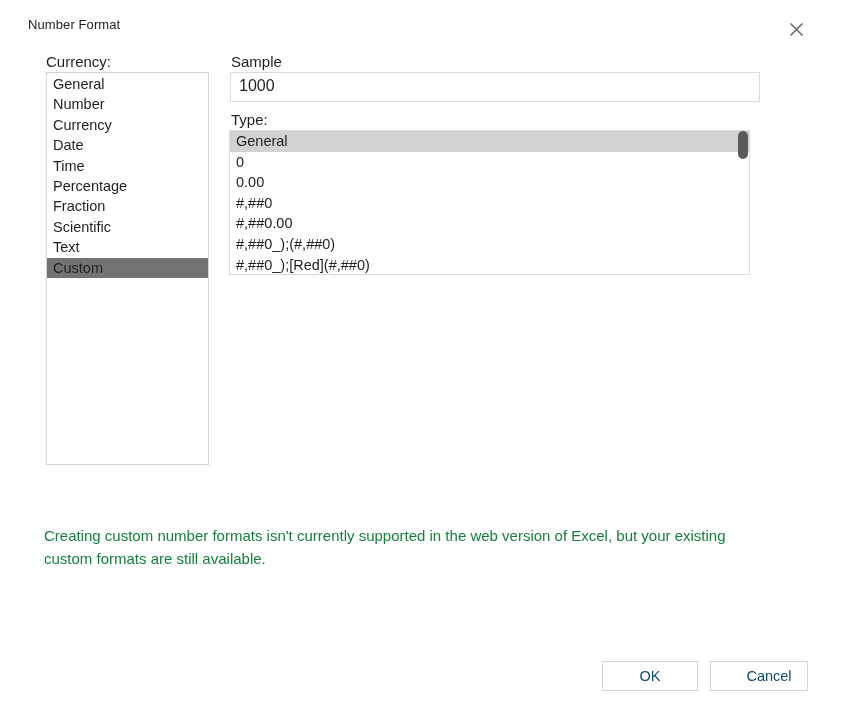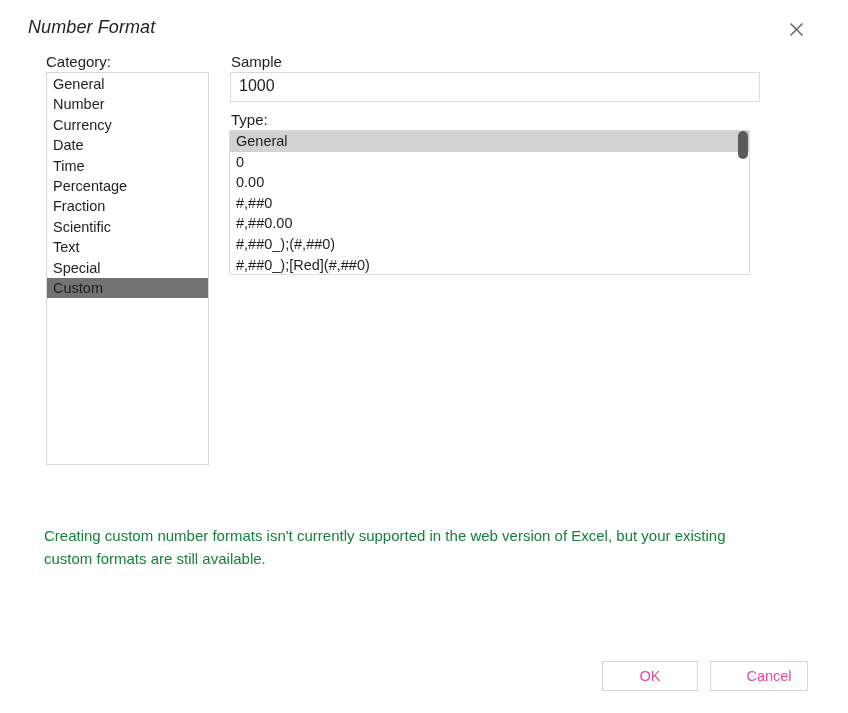--- a/index.html
+++ b/index.html
@@ -30,26 +30,25 @@
   #title-bar {
     position: absolute;
     left: 0; top: 0;
     width: 848px;
     height: 50px;
   }
   #dialog-title {
     position: absolute;
     left: 28px;
     top: 17px;
-    font-size: 18px;
+    font-size: 13px;
     font-weight: 400;
     color: #1f1f1f;
     letter-spacing: 0.1px;
     white-space: nowrap;
-    font-style: italic;
   }
   #close-button {
     position: absolute;
     left: 780px;
     top: 14px;
     width: 32px;
     height: 30px;
     background: transparent;
     border: none;
     padding: 0;
@@ -175,21 +174,21 @@
 
   
   .dialog-button {
     position: absolute;
     height: 30px;
     background: #ffffff;
     border: 1px solid #d4d4d4;
     box-sizing: border-box;
     font-family: "Liberation Sans", "DejaVu Sans", sans-serif;
     font-size: 14.5px;
-    color: #ec4899;
+    color: #0c4a6e;
     cursor: pointer;
     padding: 0;
   }
   #ok-button     { left: 602px; top: 661px; width: 96px; }
   #cancel-button { left: 710px; top: 661px; width: 98px; padding-left: 20px; }
 </style>
 </head>
 <body>
 
 <div id="dialog">
@@ -199,33 +198,32 @@
     <button id="close-button">
       <span>
         <svg width="15" height="15" viewBox="0 0 15 15" aria-hidden="true">
           <line x1="1.5" y1="1.5" x2="13.5" y2="13.5" stroke="#616161" stroke-width="1.4"></line>
           <line x1="13.5" y1="1.5" x2="1.5" y2="13.5" stroke="#616161" stroke-width="1.4"></line>
         </svg>
       </span>
     </button>
   </div>
 
-  <div class="field-label" id="category-label">Category:</div>
+  <div class="field-label" id="category-label">Currency:</div>
 
   <div id="category-list">
     <div class="cat-item">General</div>
     <div class="cat-item">Number</div>
     <div class="cat-item">Currency</div>
     <div class="cat-item">Date</div>
     <div class="cat-item">Time</div>
     <div class="cat-item">Percentage</div>
     <div class="cat-item">Fraction</div>
     <div class="cat-item">Scientific</div>
     <div class="cat-item">Text</div>
-    <div class="cat-item">Special</div>
     <div class="cat-item selected">Custom</div>
   </div>
 
   <div class="field-label" id="sample-label">Sample</div>
   <div id="sample-box">
     <div id="sample-value">1000</div>
   </div>
 
   <div class="field-label" id="type-label">Type:</div>
 

